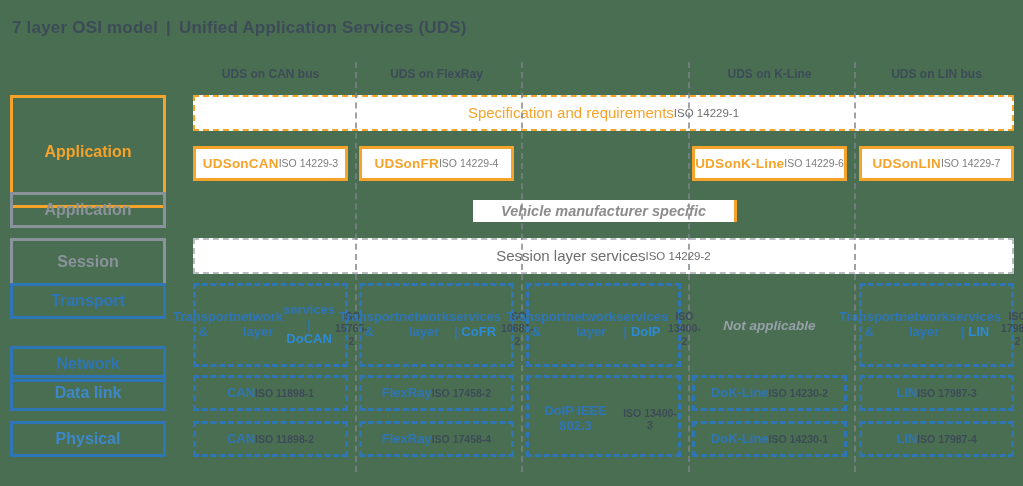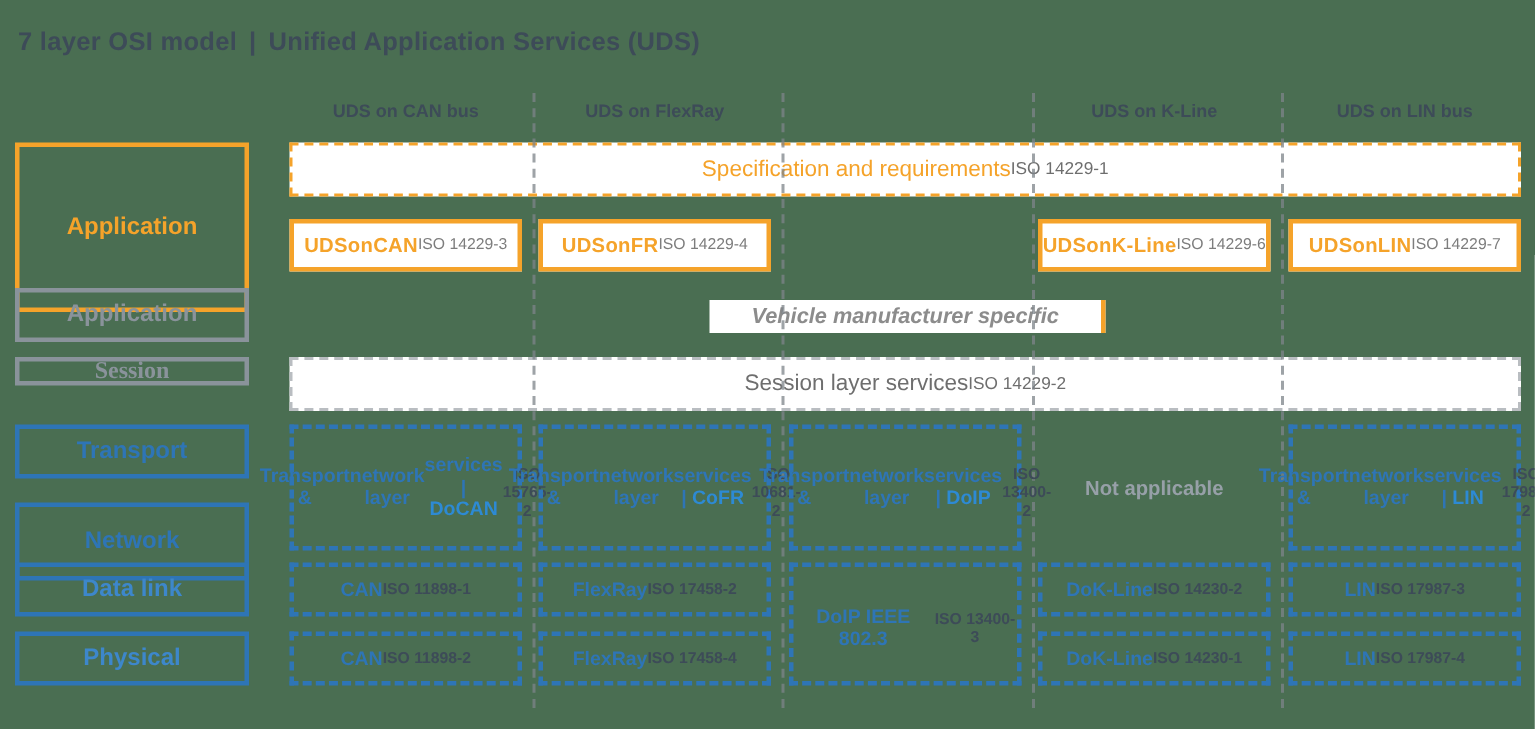--- a/index.html
+++ b/index.html
@@ -42,23 +42,23 @@
   .box{
     display:flex;flex-direction:row;align-items:center;justify-content:center;
     box-sizing:border-box;text-align:center;line-height:1.15;
   }
   
   .lbox{position:absolute;left:10px;width:156px;box-sizing:border-box;
     display:flex;align-items:center;justify-content:center;
     font-size:16px;font-weight:700;}
   .l-app{top:95px;height:113px;border:3px solid #f5a32a;color:#f5a32a;}
   .l-pres{top:192px;height:36px;border:3px solid #8a939b;color:#8a939b;}
-  .l-sess{top:238px;height:19px;border:3px solid #8a939b;color:#8a939b;font-family:Liberation Serif, serif;}
+  .l-sess{top:238px;height:48px;border:3px solid #8a939b;color:#8a939b;}
   .l-trans{top:283px;height:36px;border:3px solid #2e75b6;color:#2e75b6;}
-  .l-net{top:335px;height:52px;border:3px solid #2e75b6;color:#2e75b6;}
+  .l-net{top:346px;height:36px;border:3px solid #2e75b6;color:#2e75b6;}
   .l-dl{top:375px;height:36px;border:3px solid #2e75b6;color:#3d87cb;}
   .l-phy{top:421px;height:36px;border:3px solid #2e75b6;color:#3d87cb;}
   
   .spec-box{
     background:#ffffff;border:2px dashed #f5a32a;
   }
   .spec-box .t{font-size:15px;color:#f5a32a;font-weight:400;}
   .spec-box .iso{font-size:11.5px;color:#6e6e6e;margin-top:1px;}
   
   .uds-box{background:#ffffff;border:3px solid #f5a32a;}
@@ -77,21 +77,21 @@
   .sess-box .iso{font-size:11.5px;color:#6e6e6e;margin-top:1px;}
   
   .blue-box{border:3px dashed #2e75b6;background:transparent;}
   .blue-box .t{font-size:13px;font-weight:700;color:#2e75b6;}
   .blue-box .accent{color:#2d8ad4;font-weight:800;}
   .blue-box .iso{font-size:10.5px;font-weight:700;color:#3d4b58;margin-top:1px;}
   .trans-box .iso{margin-top:7px;}
   .tall-box{justify-content:flex-start;padding-top:5px;}
   .na-cell{
     display:flex;align-items:center;justify-content:center;
-    font-size:13.5px;font-weight:700;color:#97a0a8;
+    font-size:13.5px;font-weight:700;font-style:italic;color:#97a0a8;
   }
 </style>
 </head>
 <body>
 
 <div class="canvas">
 
   <div class="title">
     <span>7 layer OSI model</span><span class="sep">|</span><span>Unified Application Services (UDS)</span>
   </div>

